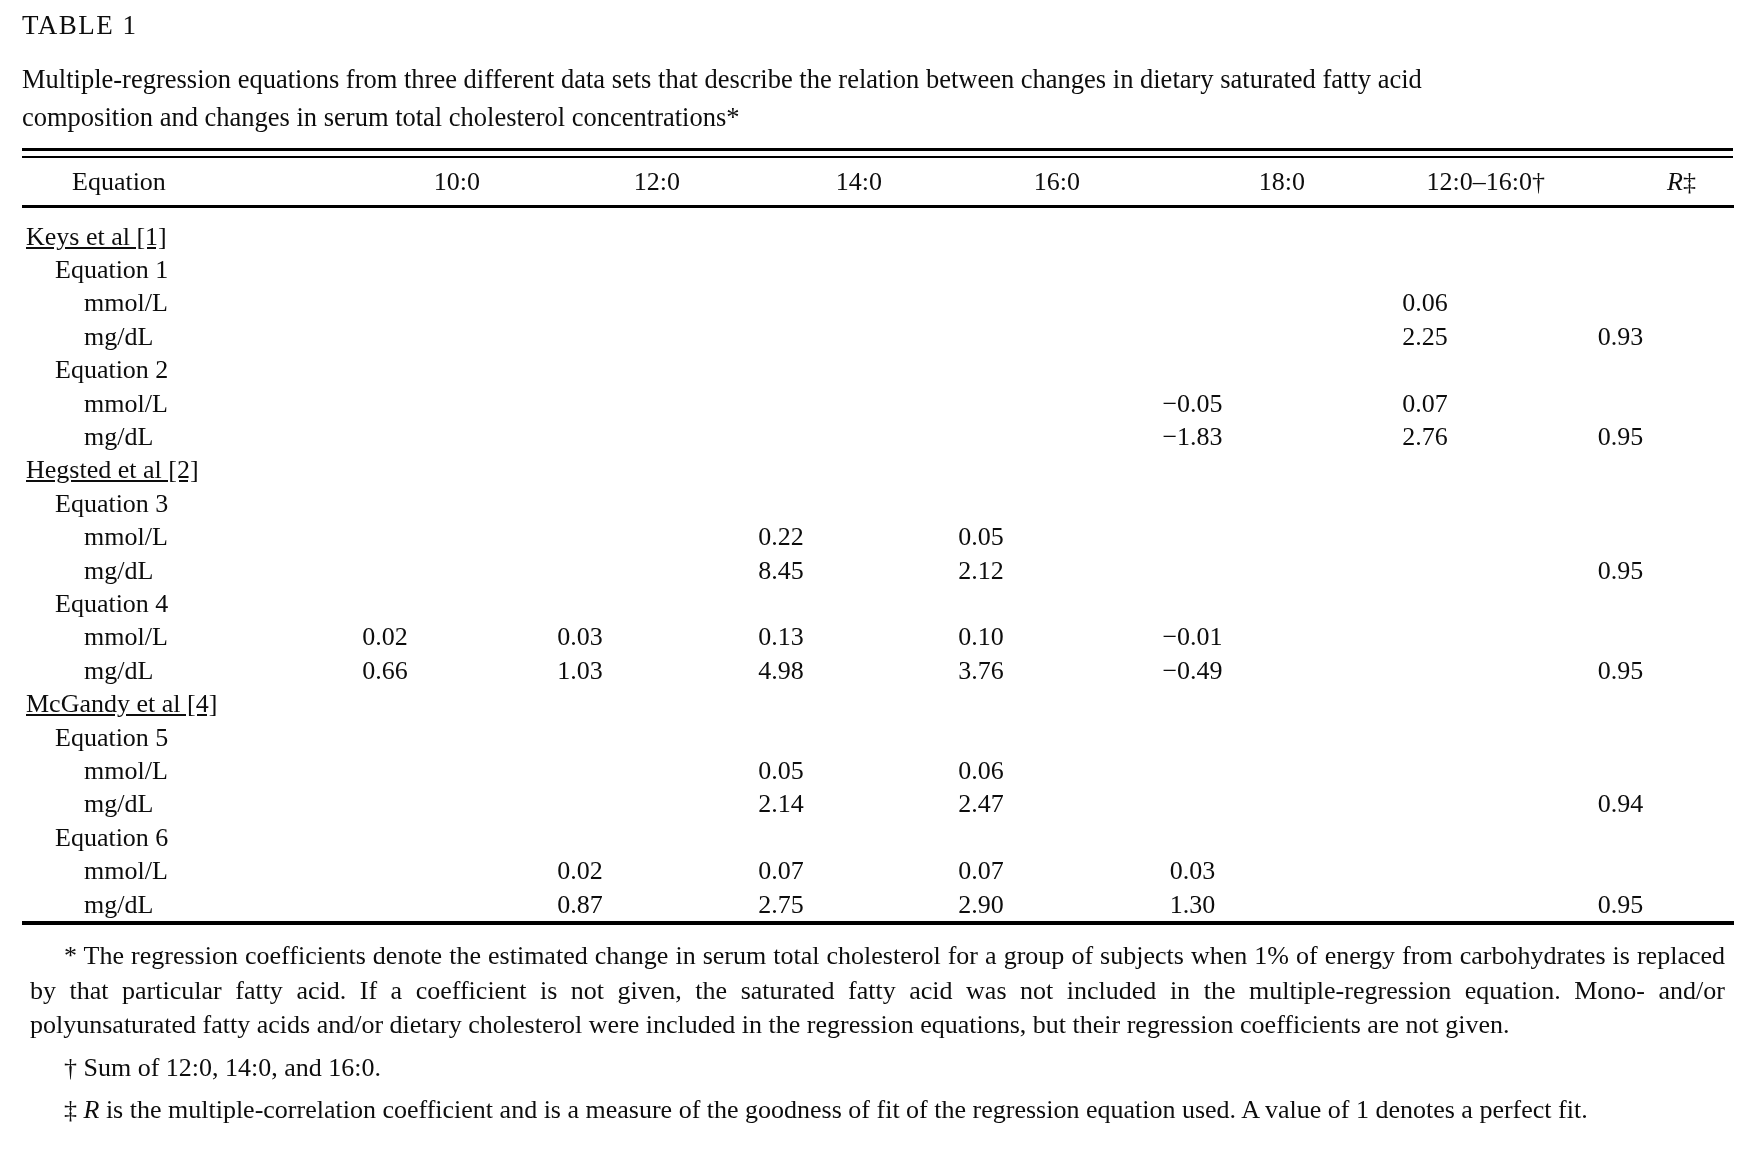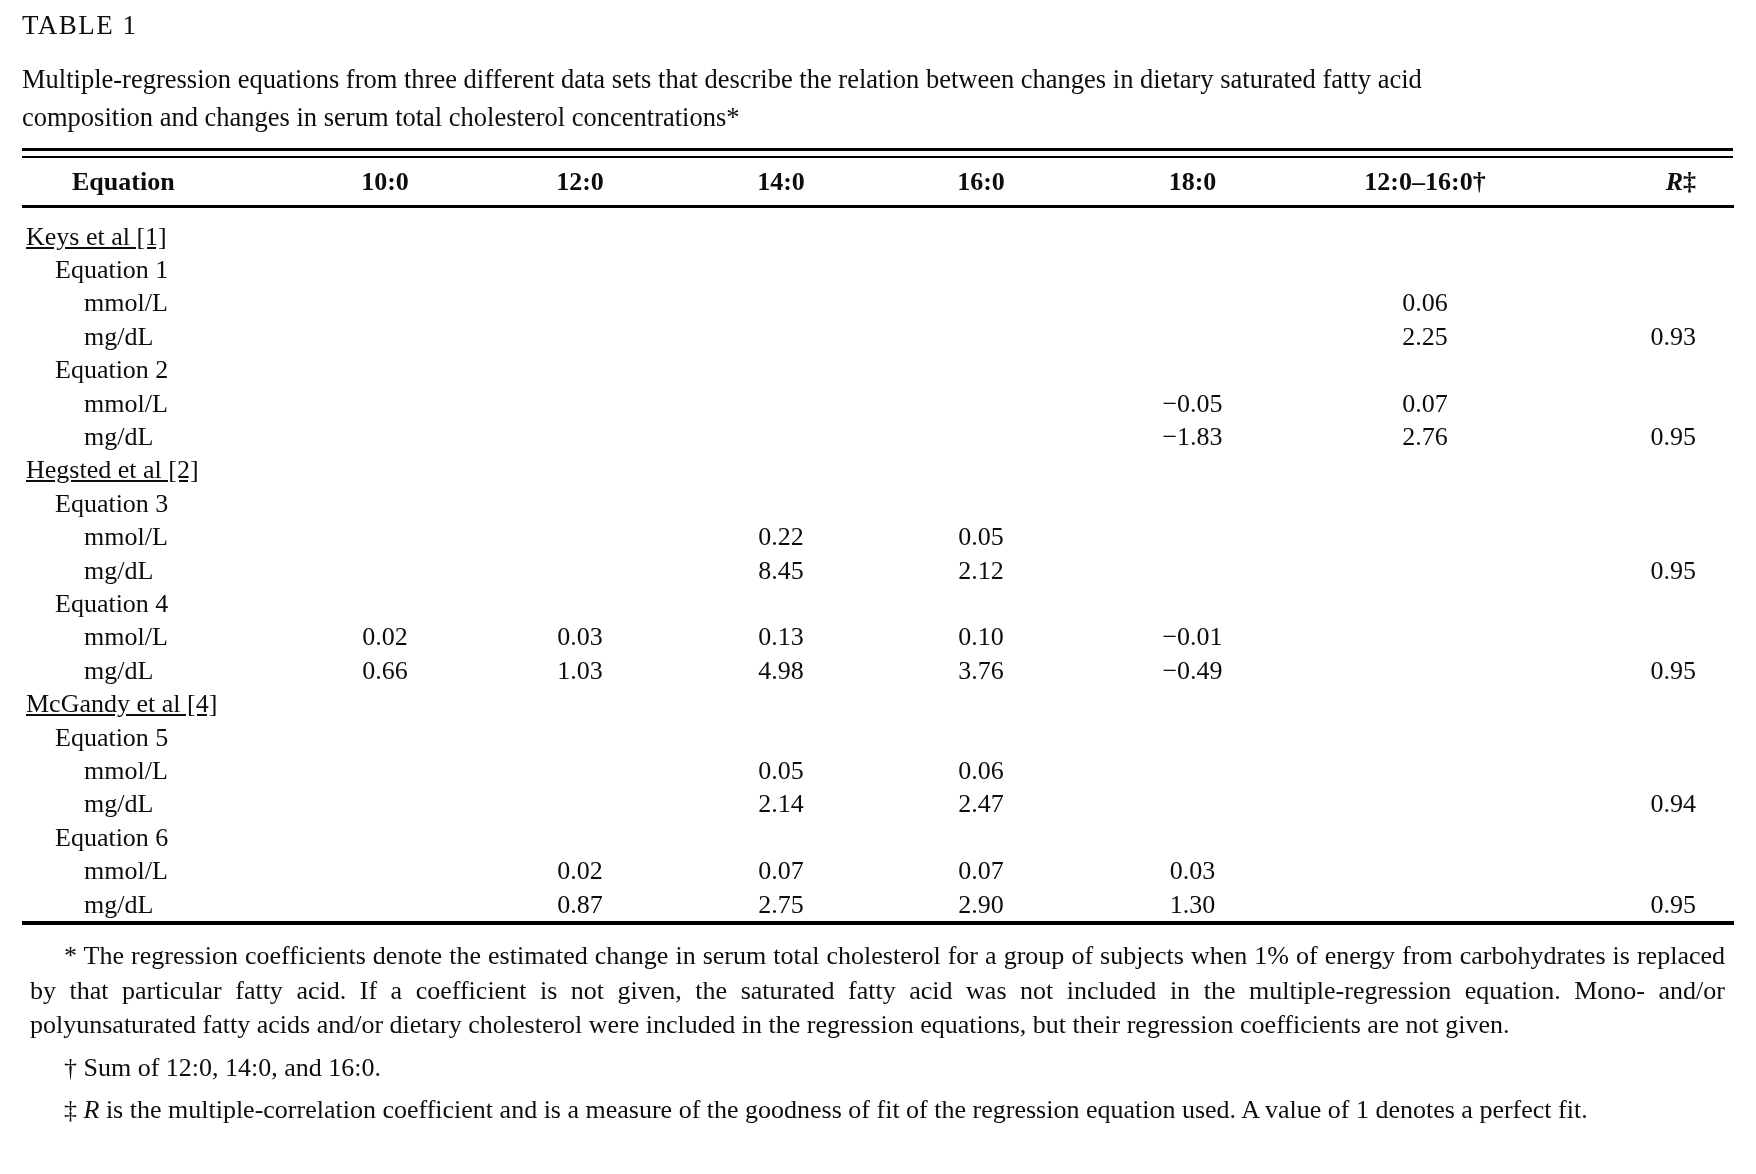--- a/index.html
+++ b/index.html
@@ -35,40 +35,40 @@
     border-bottom: 2.5px solid #000;
   }
   table.data {
     width: 100%;
     border-collapse: collapse;
     table-layout: fixed;
     font-size: 26px;
     border-bottom: 4px solid #000;
   }
   thead th {
-    font-weight: bold;
+    font-weight: normal;
     border-bottom: 3px solid #000;
     height: 47px;
     vertical-align: middle;
     padding: 0;
   }
   th.lbl-h { text-align: left; padding-left: 50px; }
-  .num-h   { text-align: center; }
+  .num-h   { text-align: right; }
   .r-h     { text-align: right; padding-right: 38px; font-style: normal; }
   .r-h i   { font-style: italic; }
   tbody td {
     height: 33.4px;
     padding: 0;
     vertical-align: middle;
     white-space: nowrap;
     overflow: visible;
   }
   tbody tr:first-child td { padding-top: 12px; }
   td.num  { text-align: center; }
-  td.rcol { text-align: right; padding-right: 38px; }
+  td.rcol { padding-right: 38px; }
   td.lbl.indent-0 { padding-left: 4px; text-decoration: underline; }
   td.lbl.indent-1 { padding-left: 33px; }
   td.lbl.indent-2 { padding-left: 62px; margin-top: 32px; }
   .footnotes {
     margin-top: 14px;
     font-size: 26px;
     line-height: 34.5px;
     text-align: justify;
   }
   .footnotes p { margin: 8px; text-indent: 34px; }

